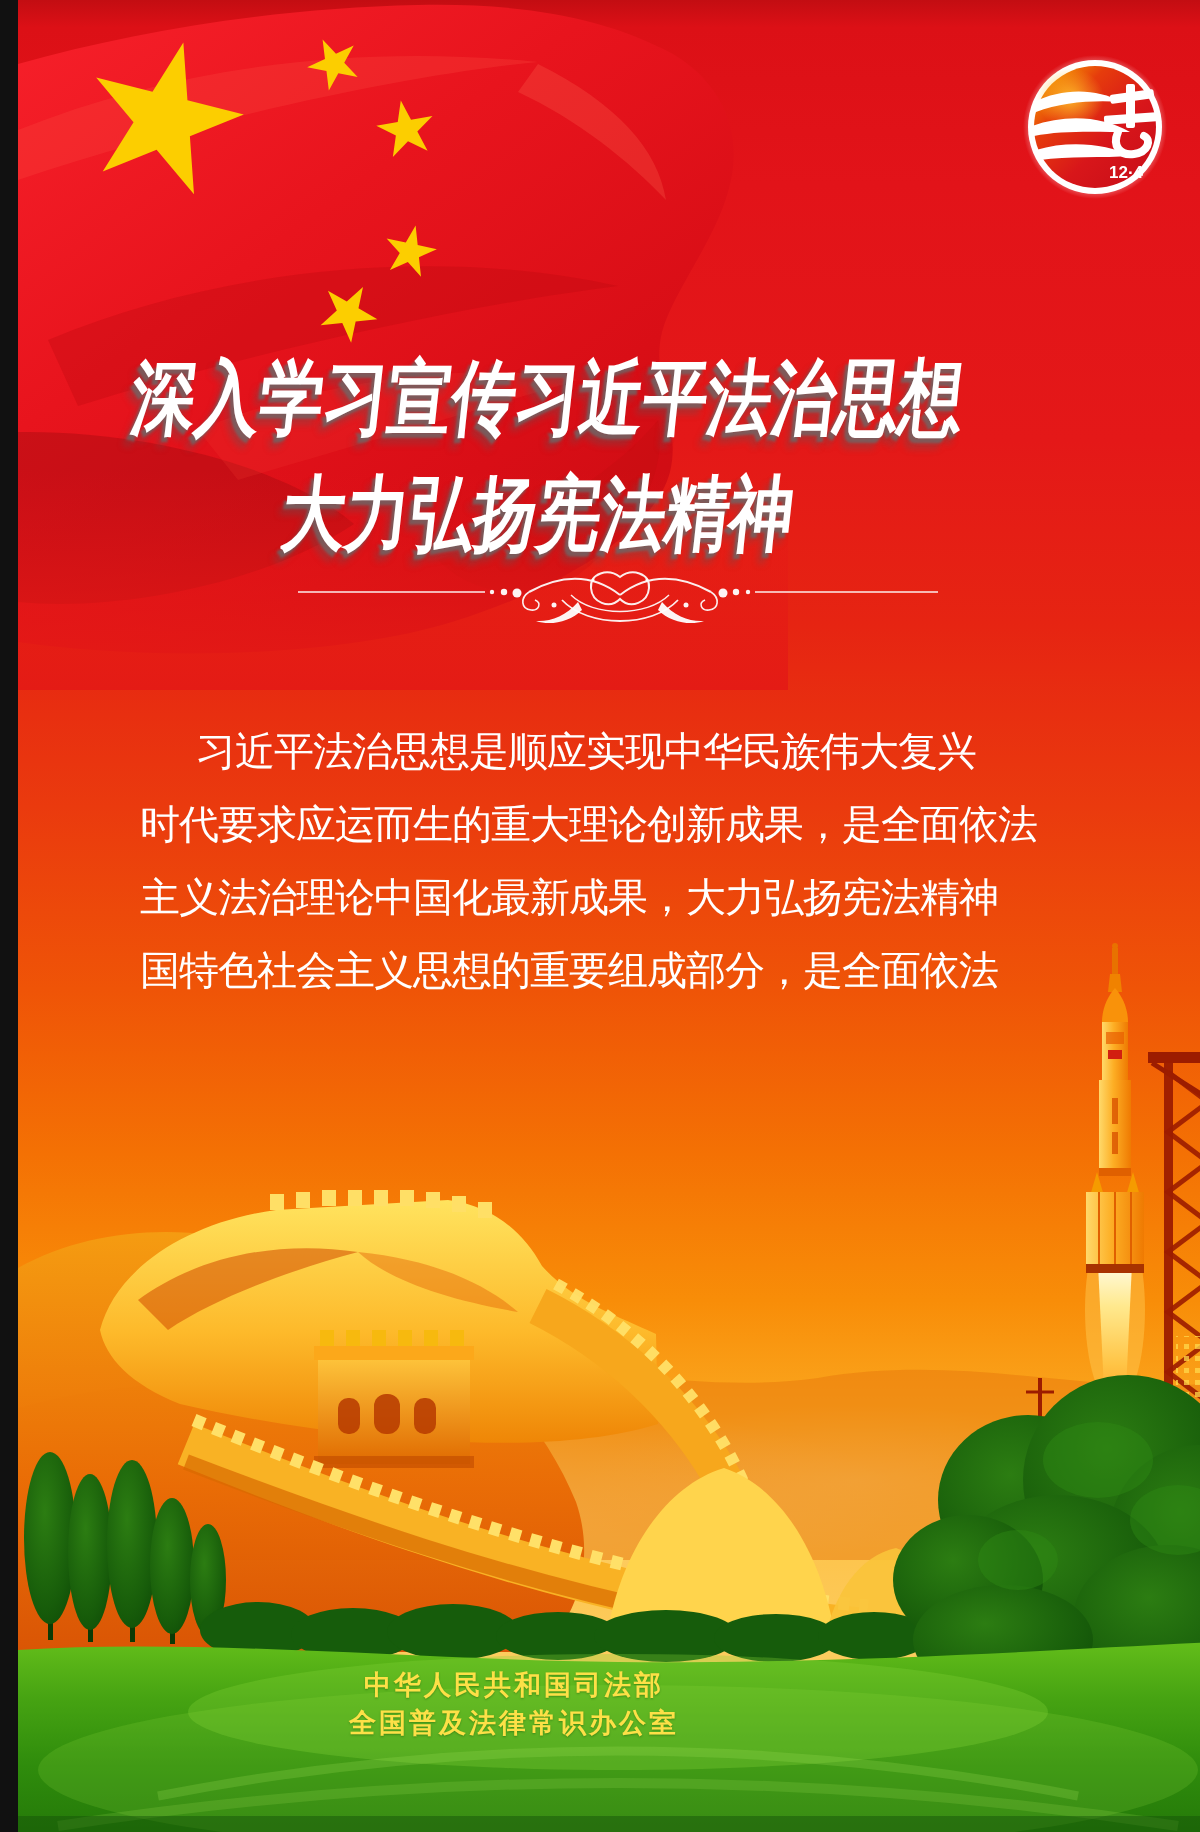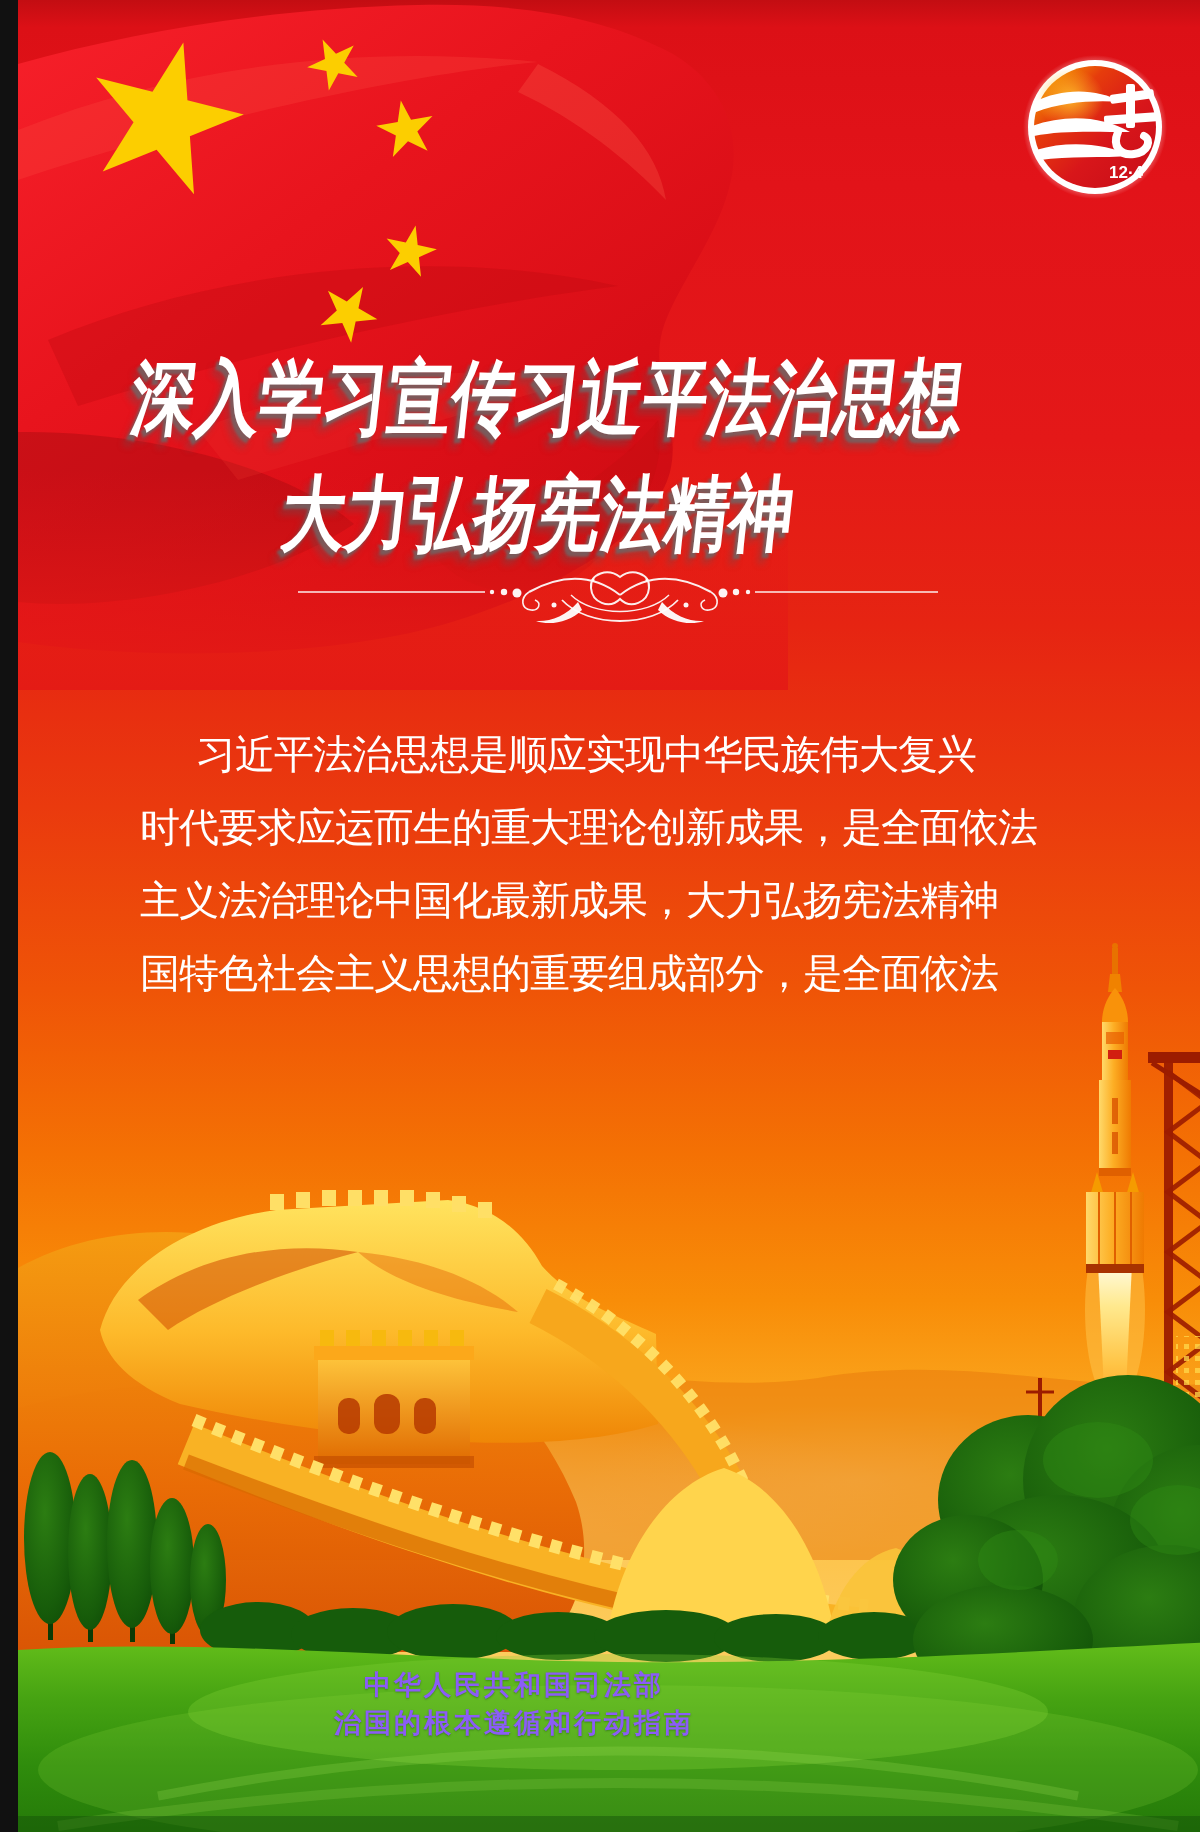--- a/index.html
+++ b/index.html
@@ -11,26 +11,26 @@
   .scene{position:absolute;inset:0;z-index:1;pointer-events:none;}
   .flag{position:absolute;left:0;top:0;z-index:2;pointer-events:none;}
   .logo{position:absolute;left:1004px;top:54px;z-index:3;}
   .title-wrap{position:absolute;left:0;top:340px;width:1040px;z-index:4;
     color:#fff;font-weight:900;text-align:center;}
   .title-line{line-height:116px;font-size:82px;white-space:nowrap;
     transform:scaleX(.78) skewX(-8deg);transform-origin:50% 50%;
     text-shadow:-4px 5px 3px rgba(105,105,105,.8),-8px 11px 7px rgba(90,90,90,.35);}
   .divider{position:absolute;left:0;top:560px;width:1200px;height:80px;z-index:4;}
   .body-text{position:absolute;left:122px;top:718px;width:860px;z-index:4;
-    color:#fff;font-family:Liberation Serif, serif;
+    color:#fff;font-family:Liberation Mono, monospace;
     font-size:40px;line-height:73px;letter-spacing:-1px;}
   .body-text .line{white-space:nowrap;height:73px;}
   .body-text .line.first{padding-left:56px;}
   .footer{position:absolute;left:0;top:1666px;width:992px;z-index:5;
-    color:#8b5cf6;text-align:center;font-family:"Liberation Serif","DejaVu Serif",serif;
+    color:#fde047;text-align:center;font-family:"Liberation Serif","DejaVu Serif",serif;
     font-weight:bold;font-size:27px;line-height:38px;letter-spacing:3px;
     text-shadow:0 1px 2px rgba(0,60,0,.35);}
 </style>
 </head>
 <body>
 
 <div class="poster">
 
   <div class="sky"></div>
 
@@ -320,16 +320,16 @@
 
   <div class="body-text">
     <div class="line first">习近平法治思想是顺应实现中华民族伟大复兴</div>
     <div class="line">时代要求应运而生的重大理论创新成果，是全面依法</div>
     <div class="line">主义法治理论中国化最新成果，大力弘扬宪法精神</div>
     <div class="line">国特色社会主义思想的重要组成部分，是全面依法</div>
   </div>
 
   <div class="footer">
     <div>中华人民共和国司法部</div>
-    <div>治国的根本遵循和行动指南</div>
+    <div>全国普及法律常识办公室</div>
   </div>
 
 </div>
 
 </body></html>

